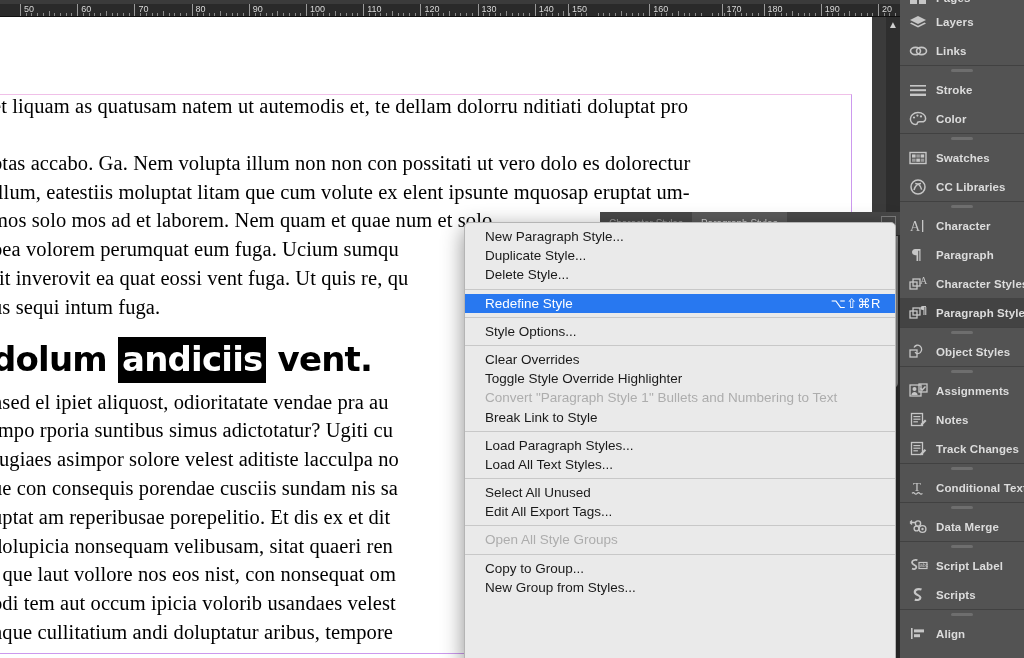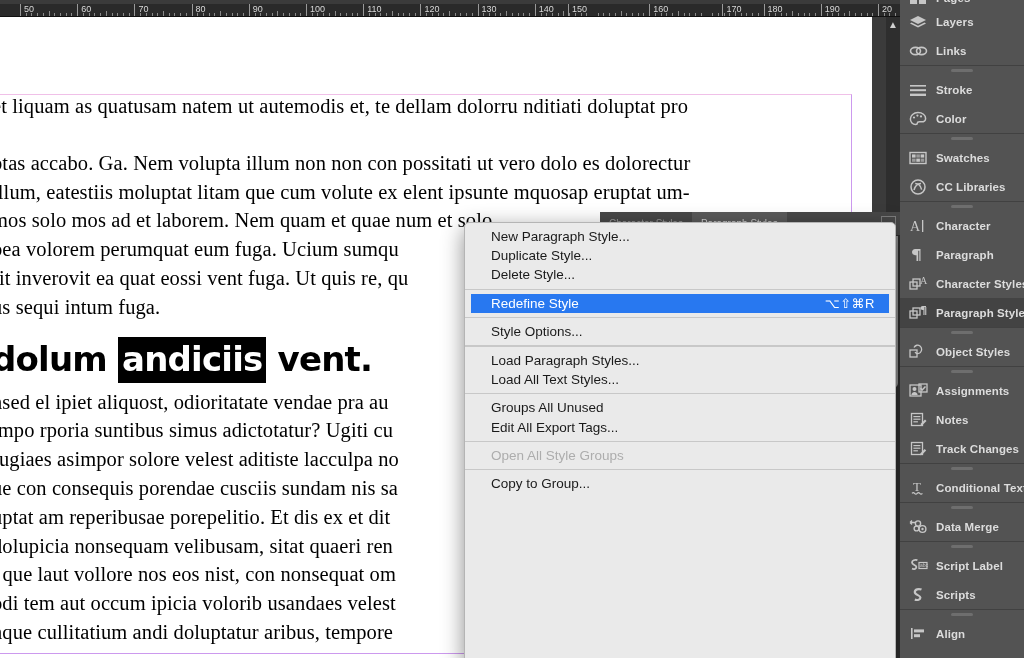--- a/index.html
+++ b/index.html
@@ -124,21 +124,21 @@
   #context-menu {
     position: absolute; left: 464px; top: 222px;
     width: 432px; height: 442px;
     background: #eaeaea;
     border: 1px solid #b4b4b4;
     border-radius: 5px 5px 0 0;
     box-shadow: 0 6px 22px rgba(0,0,0,0.45);
     overflow: hidden;
     font-family: "Liberation Sans", sans-serif;
   }
-  .menu-section { padding: 4px 6px; }
+  .menu-section { padding: 4px 0; }
   .menu-sep { height: 1px; background: #c8c8c8; margin: 0; }
   .menu-item {
     position: relative;
     height: 19.2px;
     line-height: 19.2px;
     padding: 0 14px 0 20px;
     font-size: 13.5px;
     color: #1a1a1a;
     white-space: nowrap;
     display: flex; align-items: center;
@@ -449,48 +449,65 @@
           <span class="shortcut">⌥⇧⌘R</span>
         </div>
       </div>
       <div class="menu-sep"></div>
       <div class="menu-section">
         <div class="menu-item">
           <span>Style Options...</span>
         </div>
       </div>
       <div class="menu-sep"></div>
+      <div class="menu-section">
+        <div class="menu-item">
+          <span>Clear Overrides</span>
+        </div>
+        <div class="menu-item">
+          <span>Toggle Style Override Highlighter</span>
+        </div>
+        <div class="menu-item disabled">
+          <span>Convert "Paragraph Style 1" Bullets and Numbering to Text</span>
+        </div>
+        <div class="menu-item">
+          <span>Break Link to Style</span>
+        </div>
+      </div>
       <div class="menu-sep"></div>
       <div class="menu-section">
         <div class="menu-item">
           <span>Load Paragraph Styles...</span>
         </div>
         <div class="menu-item">
           <span>Load All Text Styles...</span>
         </div>
       </div>
       <div class="menu-sep"></div>
       <div class="menu-section">
         <div class="menu-item">
-          <span>Groups All Unused</span>
+          <span>Select All Unused</span>
         </div>
         <div class="menu-item">
           <span>Edit All Export Tags...</span>
         </div>
       </div>
       <div class="menu-sep"></div>
       <div class="menu-section">
         <div class="menu-item disabled">
           <span>Open All Style Groups</span>
         </div>
       </div>
       <div class="menu-sep"></div>
       <div class="menu-section">
         <div class="menu-item">
           <span>Copy to Group...</span>
+        </div>
+        <div class="menu-item">
+          <span>New Group from Styles...</span>
         </div>
       </div>
     </div>
 
   <div id="sidebar">
       <div class="sb-item" style="height: 18px; margin-top: -11px;">
         <span class="sb-icon">
           <svg width="18" height="16" viewBox="0 0 18 16">
             <rect x="1" y="2" width="7" height="12" fill="#c6c6c6"></rect>
             <rect x="10" y="2" width="7" height="12" fill="#c6c6c6"></rect>

